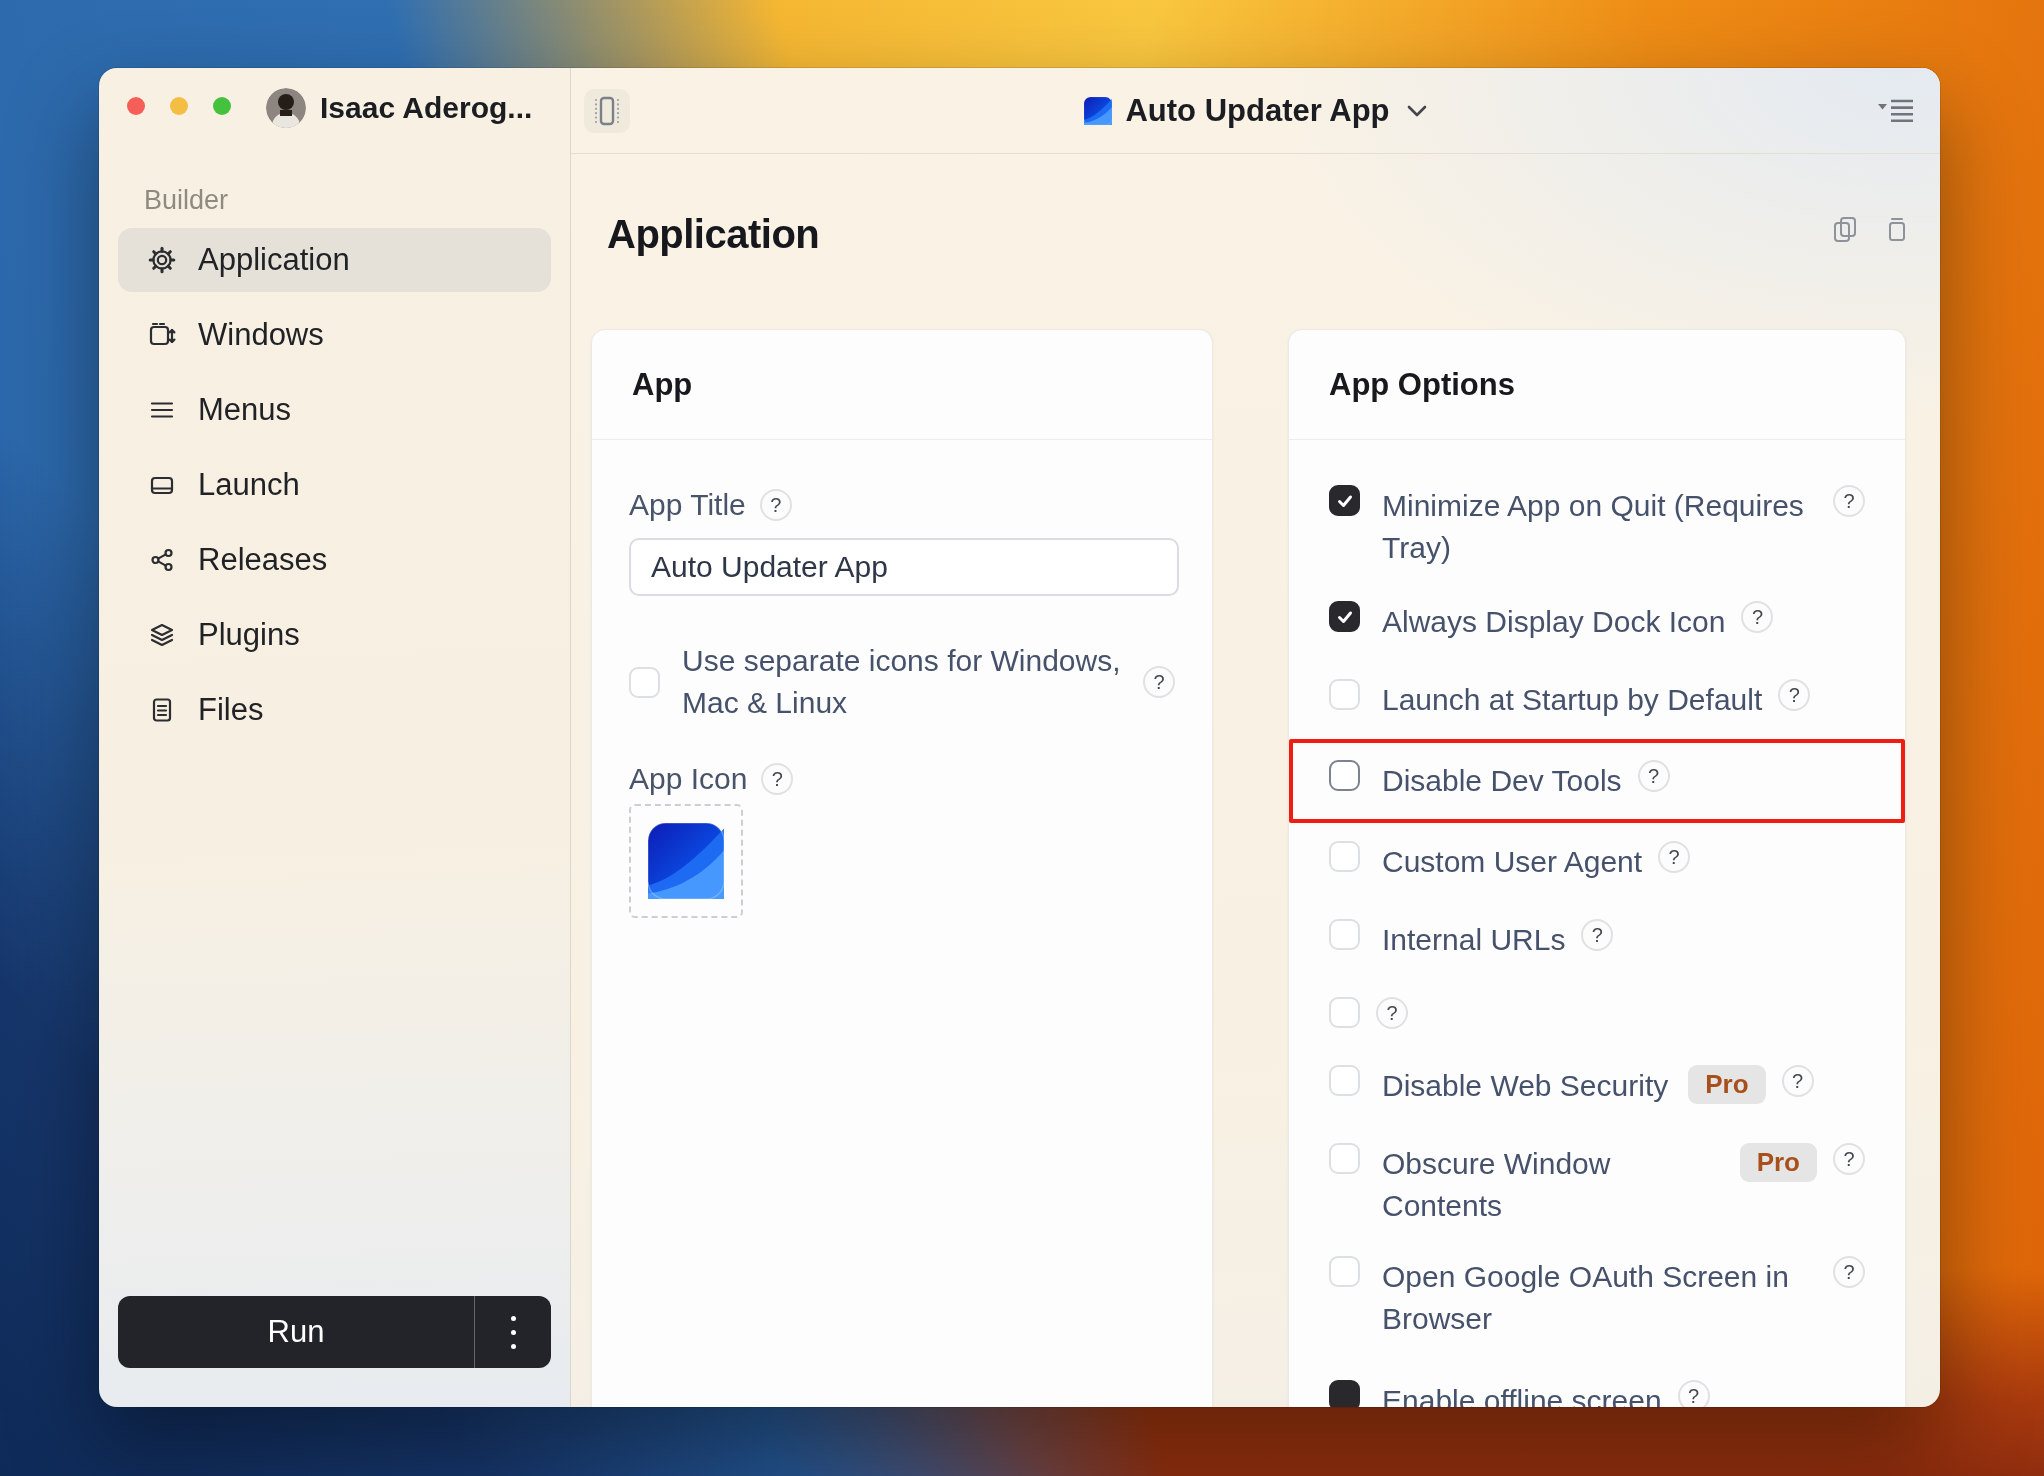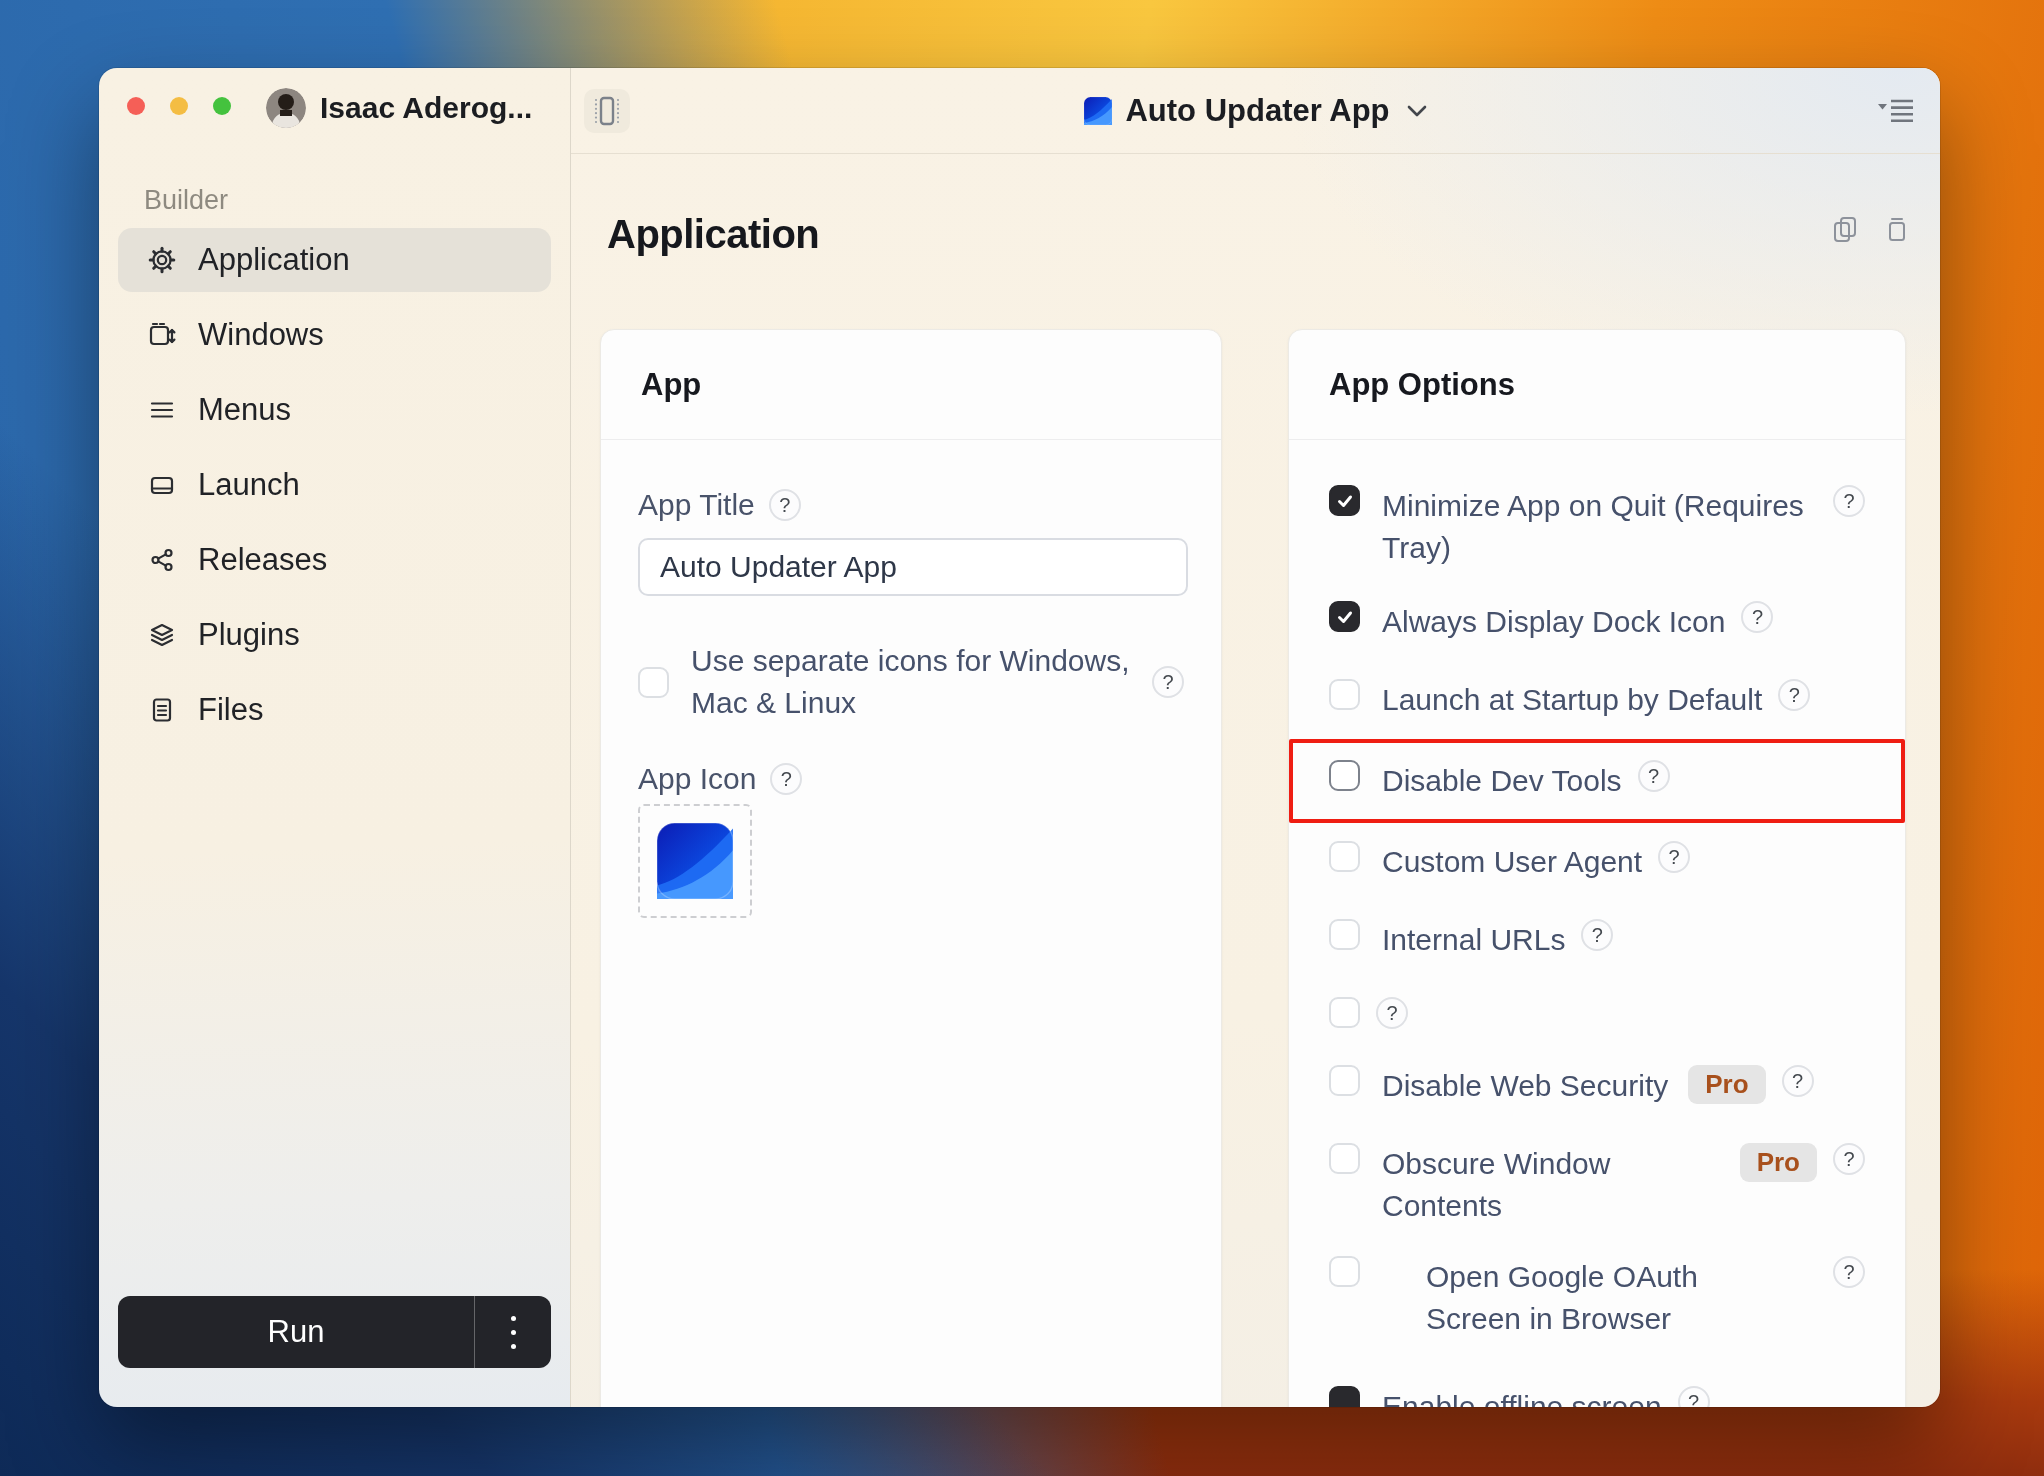--- a/index.html
+++ b/index.html
@@ -83,21 +83,21 @@
 
   .page-title { position:absolute; left:36px; top:144px; font-size:40px; font-weight:700; color:#16181d; letter-spacing:-0.5px; }
   .title-actions { position:absolute; top:146px; right:29px; display:flex; gap:24px; align-items:center; }
   .title-actions svg { stroke:#8d929b; fill:none; stroke-width:2; stroke-linecap:round; stroke-linejoin:round; }
 
   
   .card {
     position:absolute; top:261px; background:#fdfdfd; border:1px solid #eceae5;
     border-radius:14px; box-shadow:0 1px 3px rgba(0,0,0,.05); overflow:hidden;
   }
-  .card.app-card { left:29px;  width:622px; height:1120px; }
+  .card.app-card { left:20px;  width:622px; height:1120px; }
   .card.opt-card { left:717px; width:618px; height:1120px; }
   .card-head { padding:37px 40px 36px; font-size:31px; font-weight:700; color:#17191f; }
   .card-hr { height:1px; background:#ededee; }
 
   .app-body { padding:48px 37px 0; }
   .field-label { display:flex; align-items:center; gap:14px; font-size:30px; color:#49536a; }
   .help {
     width:32px; height:32px; border-radius:50%; flex:0 0 32px;
     border:2px solid #dfe1e5; background:#fcfcfd; color:#44494f;
     display:flex; align-items:center; justify-content:center; font-size:20px; line-height:1;
@@ -123,21 +123,21 @@
     margin-top:8px; width:114px; height:114px; border:2px dashed #cdced1; border-radius:6px;
     display:flex; align-items:center; justify-content:center;
   }
 
   
   .opt-list { padding:45px 40px 40px; display:flex; flex-direction:column; }
   .opt-row { display:flex; align-items:flex-start; margin-bottom:36px; }
   .opt-row .check-label { max-width:470px; }
   .opt-row.help-right .check-label { max-width:440px; }
   .opt-row.r0 { margin-bottom:32px; }
-  .opt-row.r9 { margin-top:-7px; margin-bottom:10px;gap:44px; }
+  .opt-row.r9 { margin-top:-7px; margin-bottom:4px; }
   .opt-row.r10 { margin-top:36px; margin-bottom:0; }
   .pro-badge {
     display:none; margin-left:20px; padding:4px 17px; border-radius:9px;
     background:#e5e5e5; color:#a8501c; font-size:26px; font-weight:700;
   }
   .opt-row.pro .pro-badge { display:inline-block; }
   .hl-wrap { margin:-18px -40px 18px; border:4px solid #ef1d12; border-radius:2px; padding:17px 36px; }
   .hl-wrap .opt-row { margin-bottom:0; }
 </style>
 </head>

